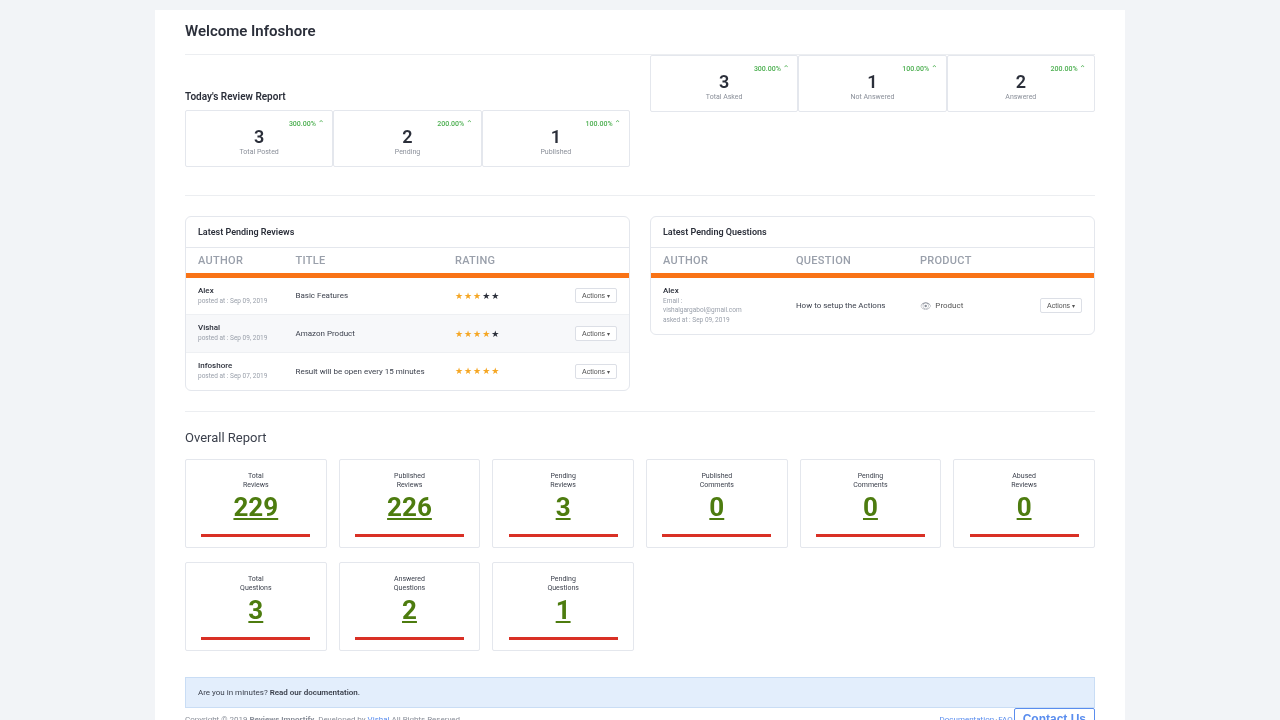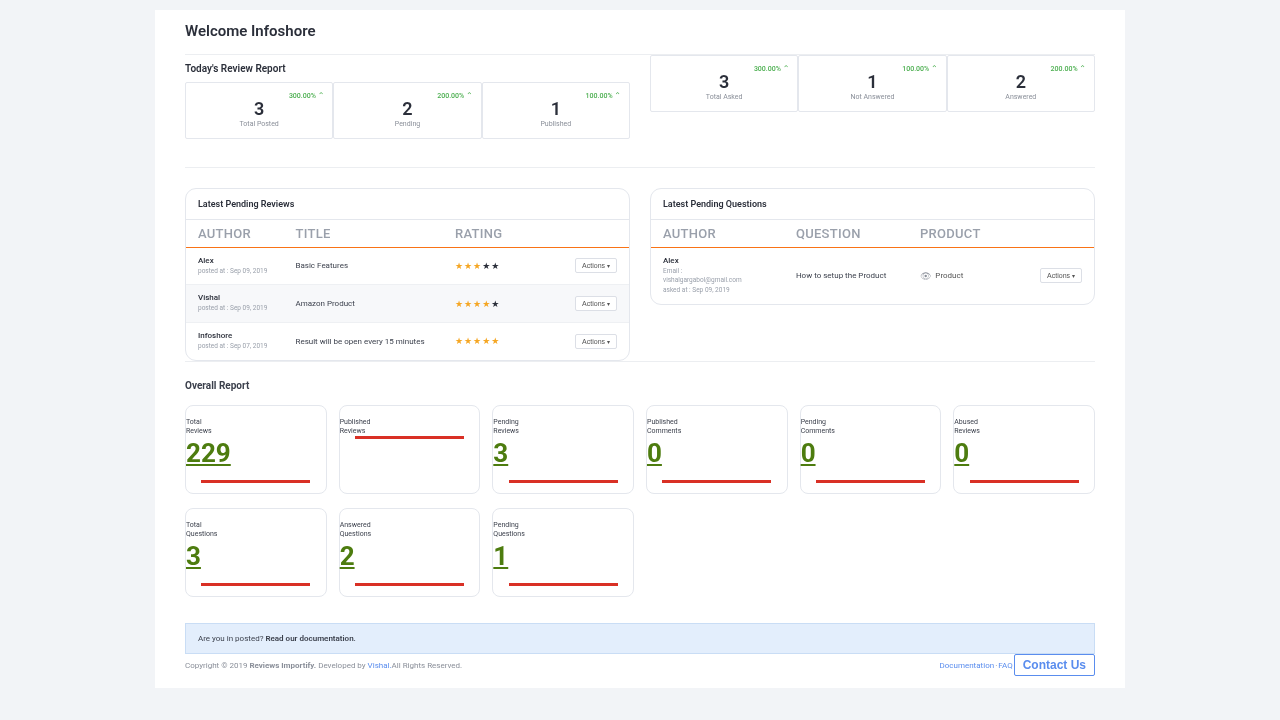--- a/index.html
+++ b/index.html
@@ -25,21 +25,21 @@
     font-weight: 600;
     color: #2b2f3a;
     padding: 12px 0 14px;
     border-bottom: 1px solid #eceef1;
   }
   .section-label {
     font-size: 10px;
     font-weight: 600;
     color: #2b2f3a;
     margin-bottom: 8px;
-    margin-top: 8px;
+    margin-top: 36px;
   }
   .cards-row {
     display: flex;
     margin-bottom: 28px;
   }
   .two-sections { display: flex; gap: 20px; }
   .sec-col { flex: 1; }
   .stat-card {
     border: 1px solid #e4e7ed;
     background: #fff;
@@ -66,38 +66,38 @@
   .stat-label {
     font-size: 7px;
     color: #8a8f99;
   }
   .sec-divider {
     border-top: 1px solid #eceef1;
     margin: 0 0 20px;
   }
   .panel {
     border: 1px solid #e4e7ed;
-    border-radius: 11px;
+    border-radius: 6px;
     background: #fff;
   }
   .panel-header {
     font-size: 9px;
     font-weight: 600;
     color: #2b2f3a;
     padding: 10px 12px;
     border-bottom: 1px solid #e4e7ed;
   }
   table.tbl { width: 100%; border-collapse: collapse; font-size: 8px; }
   table.tbl th {
     text-align: left;
-    font-size: 13px;
+    font-size: 11px;
     color: #9aa0ab;
     font-weight: 500;
     padding: 6px 12px;
-    border-bottom: 1px solid #f97316;
+    border-bottom: 5px solid #f97316;
     letter-spacing: 0.3px;
   }
   table.tbl td {
     padding: 8px 12px;
     vertical-align: middle;
     border-bottom: 1px solid #eef0f3;
     color: #3a3f4b;
   }
   table.tbl tr.alt td { background: #f7f8fa; }
   table.tbl tr:last-child td { border-bottom: none; }
@@ -114,38 +114,39 @@
     padding: 3px 6px;
     border-radius: 2px;
     color: #555;
     cursor: pointer;
     white-space: nowrap;
   }
   .action-btn .tri { font-size: 6px; }
   .eye-product { display: inline-flex; align-items: center; gap: 4px; font-size: 8px; color: #555; }
   .eye { font-size: 9px; color: #8a8f99; }
   .overall-label {
-    font-size: 10px;
-    font-weight: 700;
+    font-size: 13px;
+    font-weight: 400;
     color: #3a3f4b;
     padding: 18px 0 14px;
     border-top: 1px solid #eceef1;
+    margin-top: 20px;
   }
   .ov-cards {
     display: flex;
     gap: 12px;
     margin-bottom: 14px;
   }
   .ov-card {
     border: 1px solid #e4e7ed;
     background: #fff;
     width: calc((100% - 60px)/6);
     padding: 12px 0 0;
-    text-align: left;
-    border-radius: 8px;
+    text-align: center;
+    border-radius: 2px;
   }
   .ov-label {
     font-size: 7px;
     color: #3a3f4b;
     line-height: 1.3;
   }
   .ov-num {
     font-size: 26px;
     font-weight: 700;
     color: #4d7c0f;
@@ -296,39 +297,40 @@
               <th style="width:26%">PRODUCT</th>
               <th style="width:16%"></th>
             </tr>
               </thead>
             <tbody id="qst-rows">
                 <tr>
                   <td>
                     <div class="author-name">Alex</div>
                     <div class="meta">Email :<br>vishalgargabol@gmail.com<br>asked at : Sep 09, 2019</div>
                   </td>
-                  <td><span class="title-text">How to setup the Product</span></td>
+                  <td><span class="title-text">How to setup the Actions</span></td>
                   <td><span class="eye-product"><span class="eye">👁</span> Product</span></td>
                   <td style="text-align:right"><button class="action-btn">Actions <span class="tri">▾</span></button></td>
                 </tr>
               </tbody>
           </table>
         </div>
       </div>
     </div>
 
     <div class="overall-label">Overall Report</div>
     <div class="ov-cards" id="ov-row1">
         <div class="ov-card">
           <div class="ov-label">Total<br>Reviews</div>
           <div class="ov-num">229</div>
           <div class="ov-bar"></div>
         </div>
         <div class="ov-card">
           <div class="ov-label">Published<br>Reviews</div>
+          <div class="ov-num">226</div>
           <div class="ov-bar"></div>
         </div>
         <div class="ov-card">
           <div class="ov-label">Pending<br>Reviews</div>
           <div class="ov-num">3</div>
           <div class="ov-bar"></div>
         </div>
         <div class="ov-card">
           <div class="ov-label">Published<br>Comments</div>
           <div class="ov-num">0</div>
@@ -357,21 +359,21 @@
           <div class="ov-bar"></div>
         </div>
         <div class="ov-card">
           <div class="ov-label">Pending<br>Questions</div>
           <div class="ov-num">1</div>
           <div class="ov-bar"></div>
         </div>
       </div>
 
     <div class="notice">
-      <span>Are you in posted? </span><span class="bold">Read our documentation.</span>
+      <span>Are you in minutes? </span><span class="bold">Read our documentation.</span>
     </div>
   </div>
 
   <div class="footer" style="background:#fff;">
     <div>
       <span>Copyright © 2019 </span><b>Reviews Importify.</b><span> Developed by </span><a href="#">Vishal.</a><span>All Rights Reserved.</span>
     </div>
     <div class="links">
       <a href="#">Documentation</a>
       <span>·</span>

